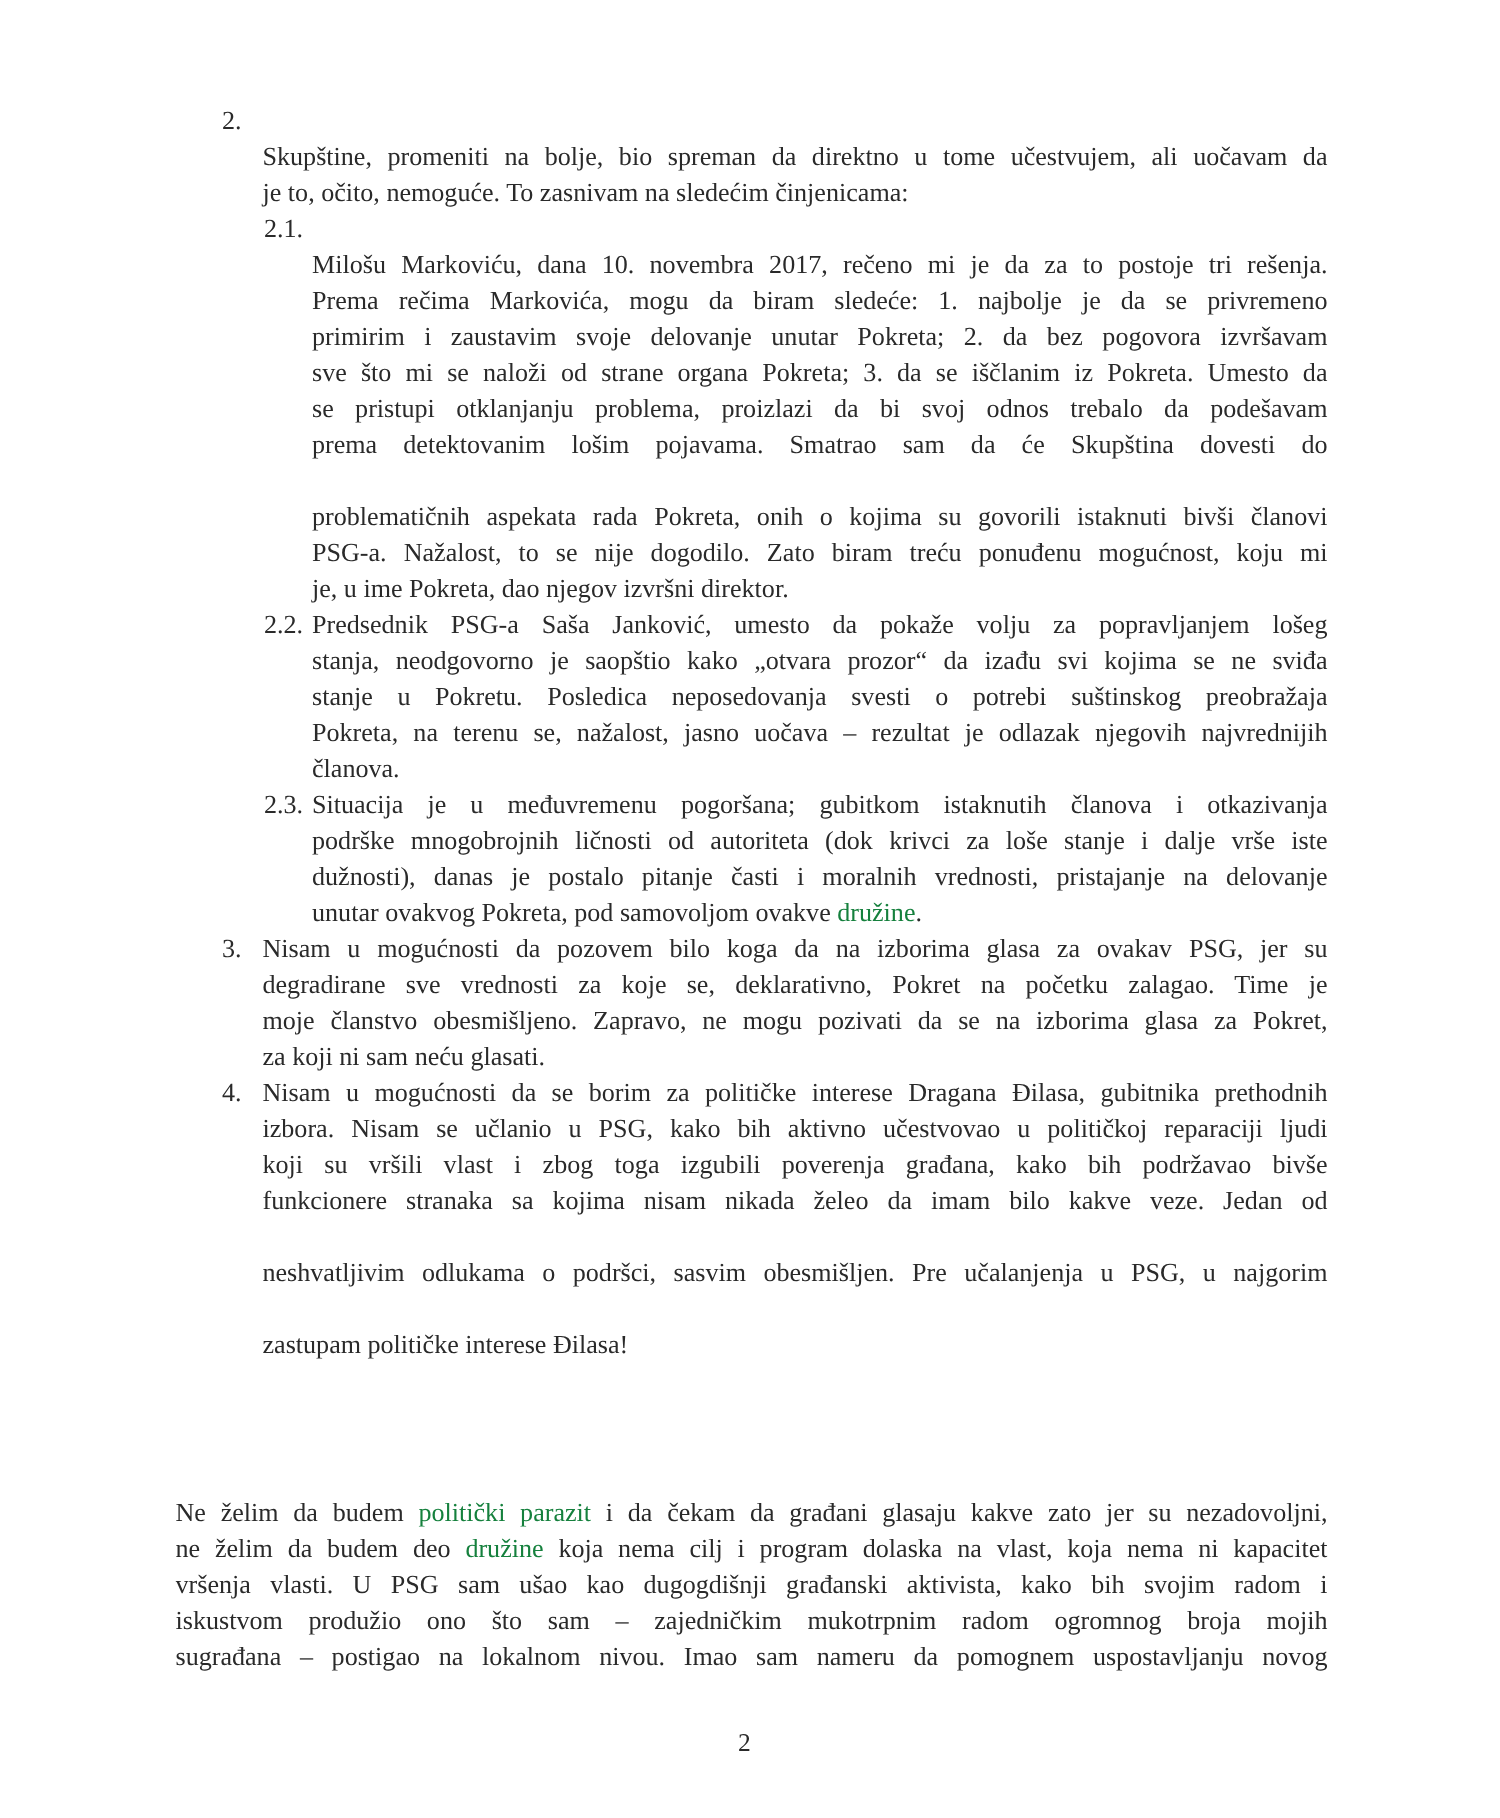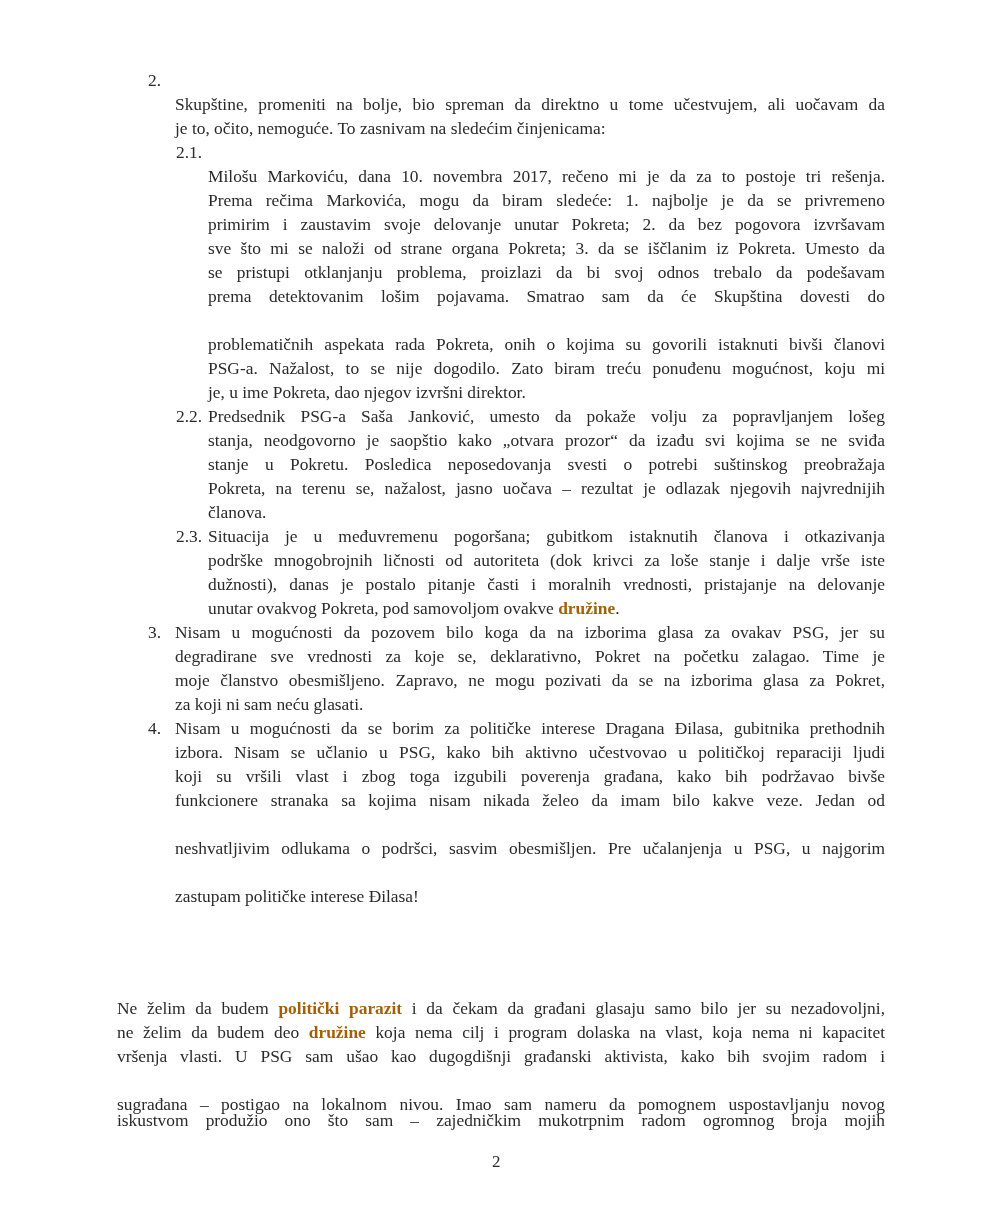--- a/index.html
+++ b/index.html
@@ -9,21 +9,21 @@
     color: #2a2a2a;
     font-size: 17.4px;
   }
   .page { position: absolute; left: 0; top: 0; width: 1000px; height: 1212px; }
   .line {
     position: absolute; white-space: nowrap;
     line-height: 24px; height: 24px;
   }
   .just { text-align-last: justify; text-align: justify; white-space: normal; overflow: hidden; }
   .num { position: absolute; white-space: nowrap; line-height: 24px; }
-  b { font-weight: bold; color: #a16207; }
+  b { font-weight: normal; color: #15803d; }
   .pagenum { position: absolute; left: 492px; top: 1150px; line-height: 24px; font-size: 17px; }
 </style>
 </head>
 <body>
 
 <div class="page">
 
   <span class="num" style="left:148px;top:68px">2.</span>
   <div class="line just" style="left:175px;top:92px;width:710px">Skupštine, promeniti na bolje, bio spreman da direktno u tome učestvujem, ali uočavam da</div>
   <div class="line" style="left:175px;top:116px">je to, očito, nemoguće. To zasnivam na sledećim činjenicama:</div>
@@ -59,20 +59,20 @@
   <div class="line" style="left:175px;top:692px">za koji ni sam neću glasati.</div>
 
   <span class="num" style="left:148px;top:716px">4.</span>
   <div class="line just" style="left:175px;top:740px;width:710px">izbora. Nisam se učlanio u PSG, kako bih aktivno učestvovao u političkoj reparaciji ljudi</div>
   <div class="line just" style="left:175px;top:716px;width:710px">Nisam u mogućnosti da se borim za političke interese Dragana Đilasa, gubitnika prethodnih</div>
   <div class="line just" style="left:175px;top:764px;width:710px">koji su vršili vlast i zbog toga izgubili poverenja građana, kako bih podržavao bivše</div>
   <div class="line just" style="left:175px;top:788px;width:710px">funkcionere stranaka sa kojima nisam nikada želeo da imam bilo kakve veze. Jedan od</div>
   <div class="line just" style="left:175px;top:836px;width:710px">neshvatljivim  odlukama o podršci, sasvim obesmišljen. Pre učalanjenja u PSG, u najgorim</div>
   <div class="line" style="left:175px;top:884px">zastupam političke interese Đilasa!</div>
 
-  <div class="line just" style="left:117px;top:996px;width:768px"><span>Ne želim da budem </span><b>politički parazit</b><span> i da čekam da građani glasaju samo bilo jer su nezadovoljni,</span></div>
+  <div class="line just" style="left:117px;top:996px;width:768px"><span>Ne želim da budem </span><b>politički parazit</b><span> i da čekam da građani glasaju kakve zato jer su nezadovoljni,</span></div>
   <div class="line just" style="left:117px;top:1020px;width:768px"><span>ne želim da budem deo </span><b>družine</b><span> koja nema cilj i program dolaska na vlast, koja nema ni kapacitet</span></div>
   <div class="line just" style="left:117px;top:1044px;width:768px">vršenja vlasti. U PSG sam ušao kao dugogdišnji građanski aktivista, kako bih svojim radom i</div>
-  <div class="line just" style="left:117px;top:1108px;width:768px">iskustvom produžio ono što sam – zajedničkim mukotrpnim radom ogromnog broja mojih</div>
+  <div class="line just" style="left:117px;top:1068px;width:768px">iskustvom produžio ono što sam – zajedničkim mukotrpnim radom ogromnog broja mojih</div>
   <div class="line just" style="left:117px;top:1092px;width:768px">sugrađana – postigao na lokalnom nivou. Imao sam nameru da pomognem uspostavljanju novog</div>
 
   <div class="pagenum">2</div>
 </div>
 
 </body></html>

